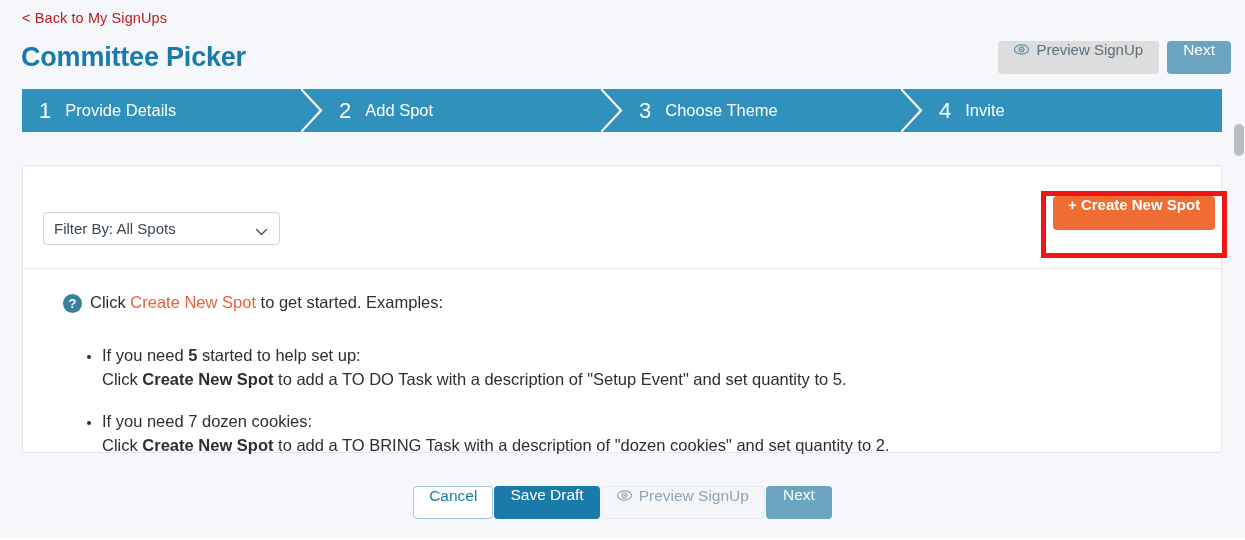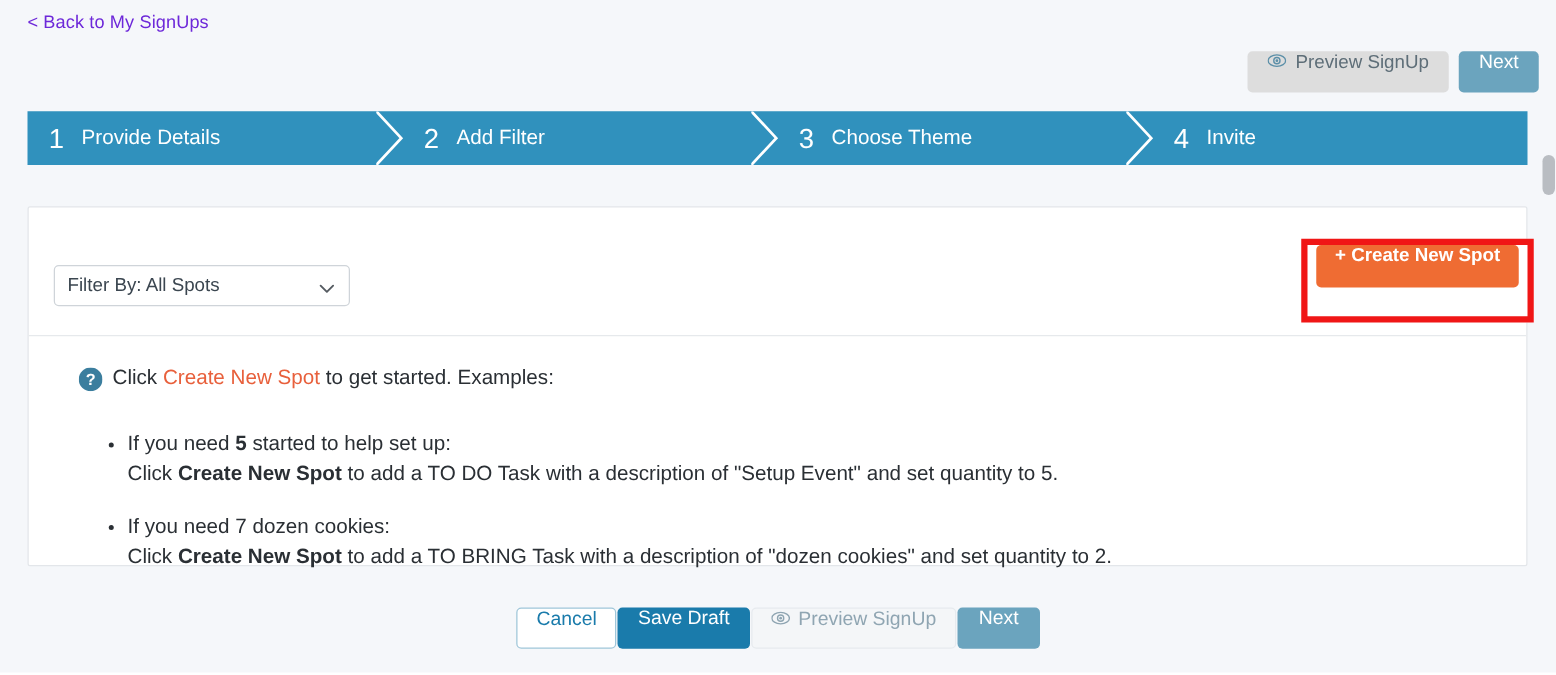--- a/index.html
+++ b/index.html
@@ -12,21 +12,21 @@
   }
   .page {
     position: relative;
     width: 1245px; height: 540px;
     background: #f5f7fa;
   }
 
   
   .back-link {
     position: absolute; left: 22px; top: 10px;
-    font-size: 14.5px; color: #6d28d9; letter-spacing: .1px;
+    font-size: 14.5px; color: #b91c1c; letter-spacing: .1px;
     white-space: nowrap;
     cursor: pointer;
   }
   .page-title {
     position: absolute; left: 21px; top: 42px;
     font-size: 27px; font-weight: bold; color: #1a7bab;
     letter-spacing: -.2px;
     white-space: nowrap;
   }
   .top-actions {
@@ -182,20 +182,21 @@
     position: absolute; left: 0; bottom: 0; width: 1245px; height: 2px;
     background: #ffffff;
   }
 </style>
 </head>
 <body>
 
 <div class="page">
 
   <div class="back-link">&lt; Back to My SignUps</div>
+  <div class="page-title">Committee Picker</div>
 
   <div class="top-actions">
     <button class="btn btn-preview-top">
       <span class="eye">
         <svg width="15" height="11" viewBox="0 0 15 11">
           <ellipse cx="7.5" cy="5.5" rx="7" ry="4.6" fill="none" stroke="#5b8fa8" stroke-width="1.1"></ellipse>
           <circle cx="7.5" cy="5.5" r="2.5" fill="none" stroke="#5b8fa8" stroke-width="1.1"></circle>
           <circle cx="7.5" cy="5.5" r="1.1" fill="#5b8fa8"></circle>
         </svg>
       </span>
@@ -207,21 +208,21 @@
   <div class="steps">
     <div class="step" style="width:300px">
       <span class="step-num">1</span>
       <span class="step-label">Provide Details</span>
       <svg class="chev" viewBox="0 0 22 43" preserveAspectRatio="none">
         <path d="M0,0 L20,21.5 L0,43" fill="none" stroke="#ffffff" stroke-width="2.2"></path>
       </svg>
     </div>
     <div class="step" style="width:300px">
       <span class="step-num">2</span>
-      <span class="step-label">Add Filter</span>
+      <span class="step-label">Add Spot</span>
       <svg class="chev" viewBox="0 0 22 43" preserveAspectRatio="none">
         <path d="M0,0 L20,21.5 L0,43" fill="none" stroke="#ffffff" stroke-width="2.2"></path>
       </svg>
     </div>
     <div class="step" style="width:300px">
       <span class="step-num">3</span>
       <span class="step-label">Choose Theme</span>
       <svg class="chev" viewBox="0 0 22 43" preserveAspectRatio="none">
         <path d="M0,0 L20,21.5 L0,43" fill="none" stroke="#ffffff" stroke-width="2.2"></path>
       </svg>

